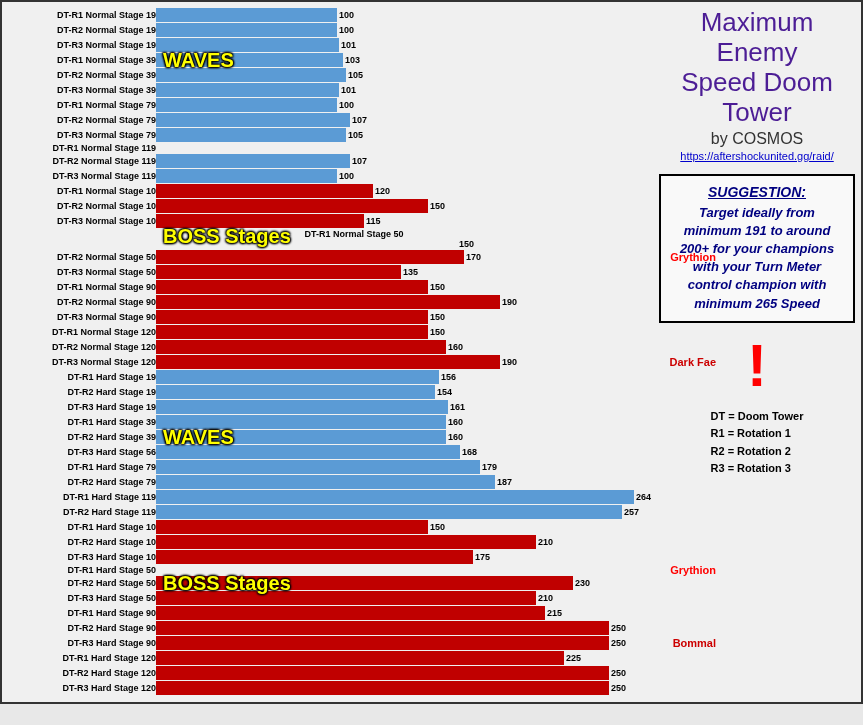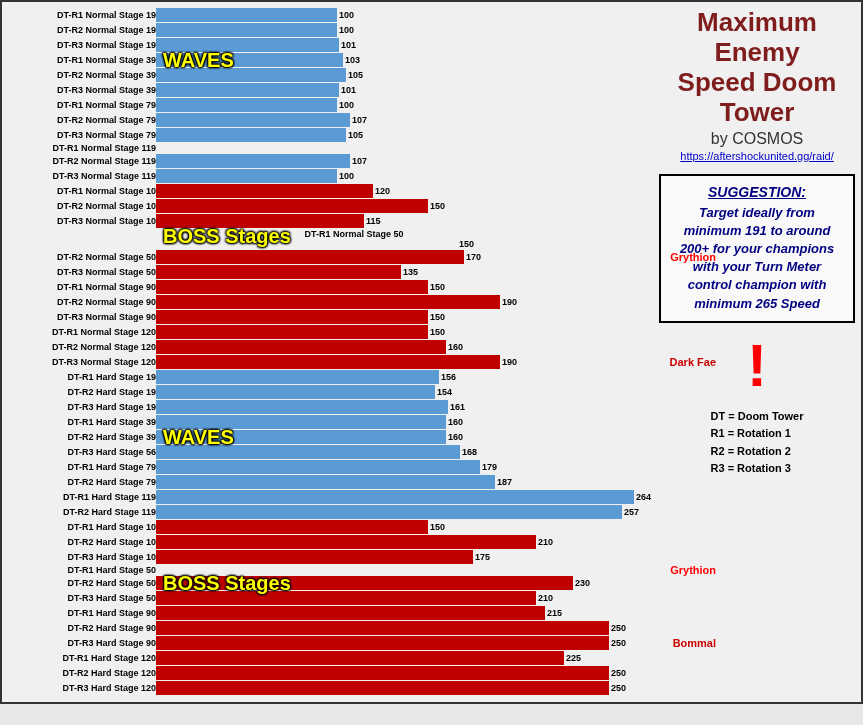--- a/index.html
+++ b/index.html
@@ -30,22 +30,22 @@
     }
     .right-panel {
       width: 210px;
       display: flex;
       flex-direction: column;
       align-items: center;
       padding-left: 8px;
     }
     .title {
       font-size: 26px;
-      font-weight: 700;
-      color: #7f1d1d;
+      font-weight: 400;
+      color: #4c1d95;
       text-align: center;
       line-height: 1.15;
     }
     .subtitle {
       font-size: 16px;
       font-weight: normal;
       color: #333;
       text-align: center;
       margin-top: 2px;
     }

